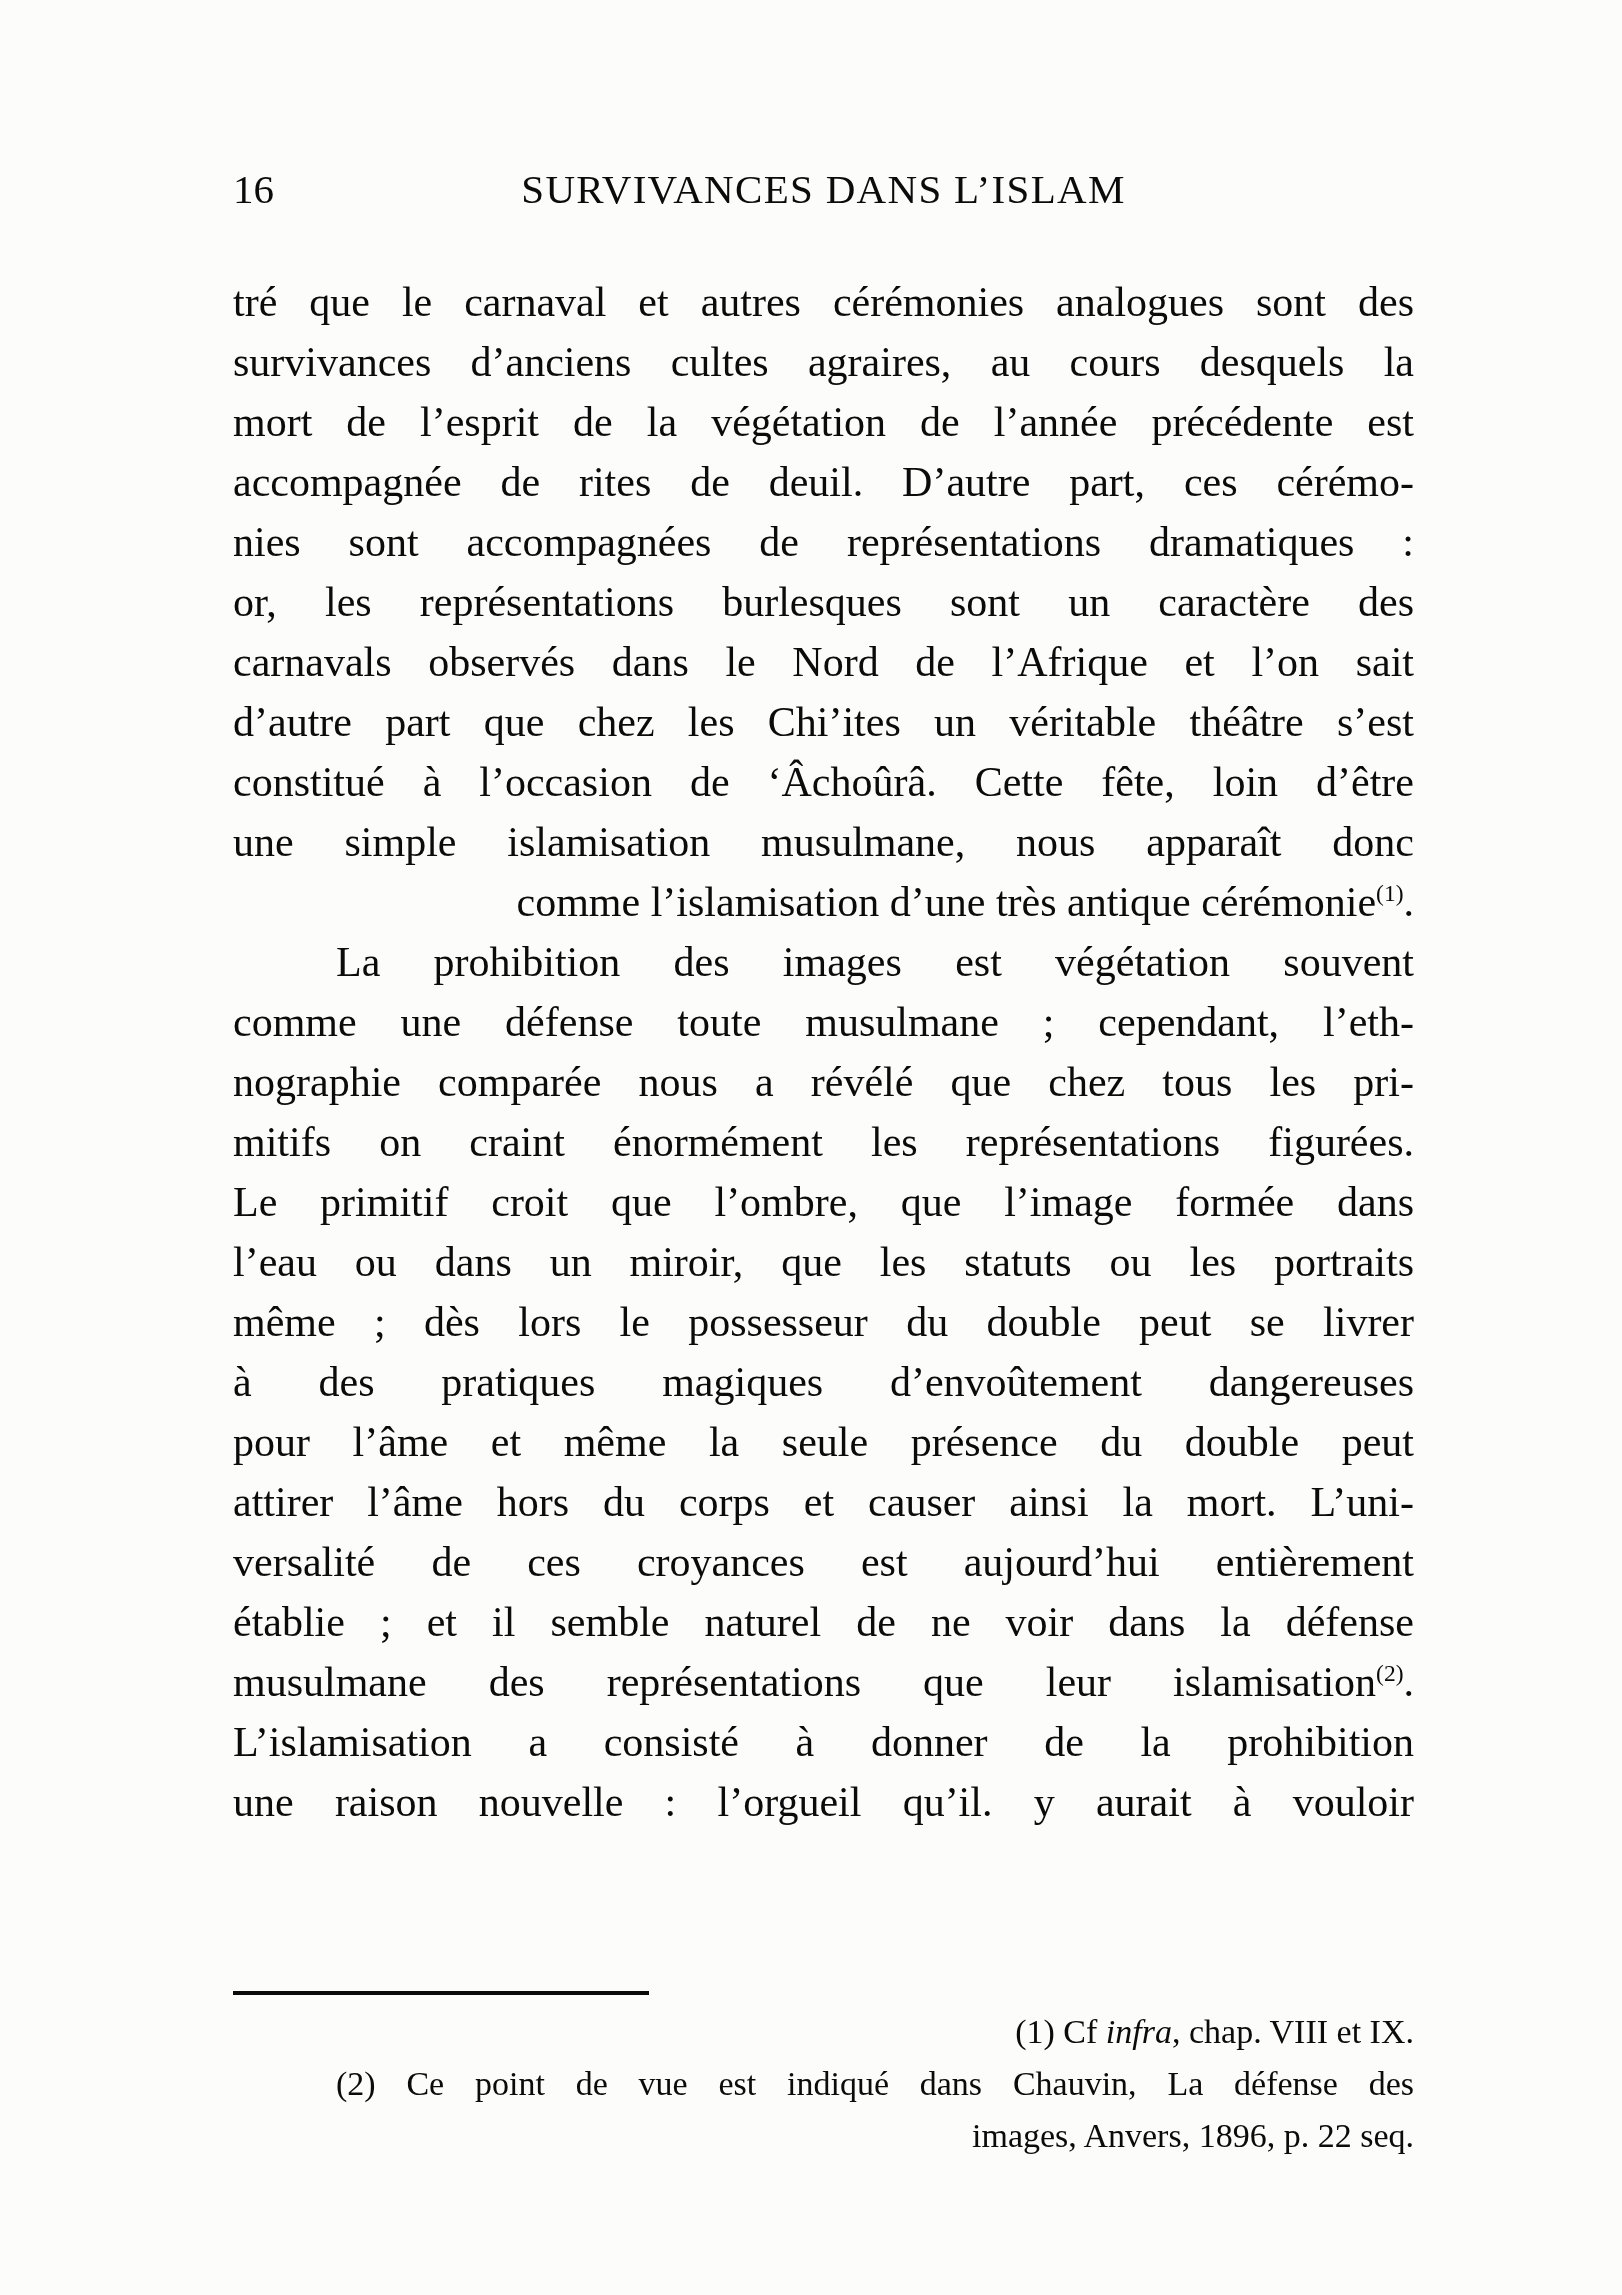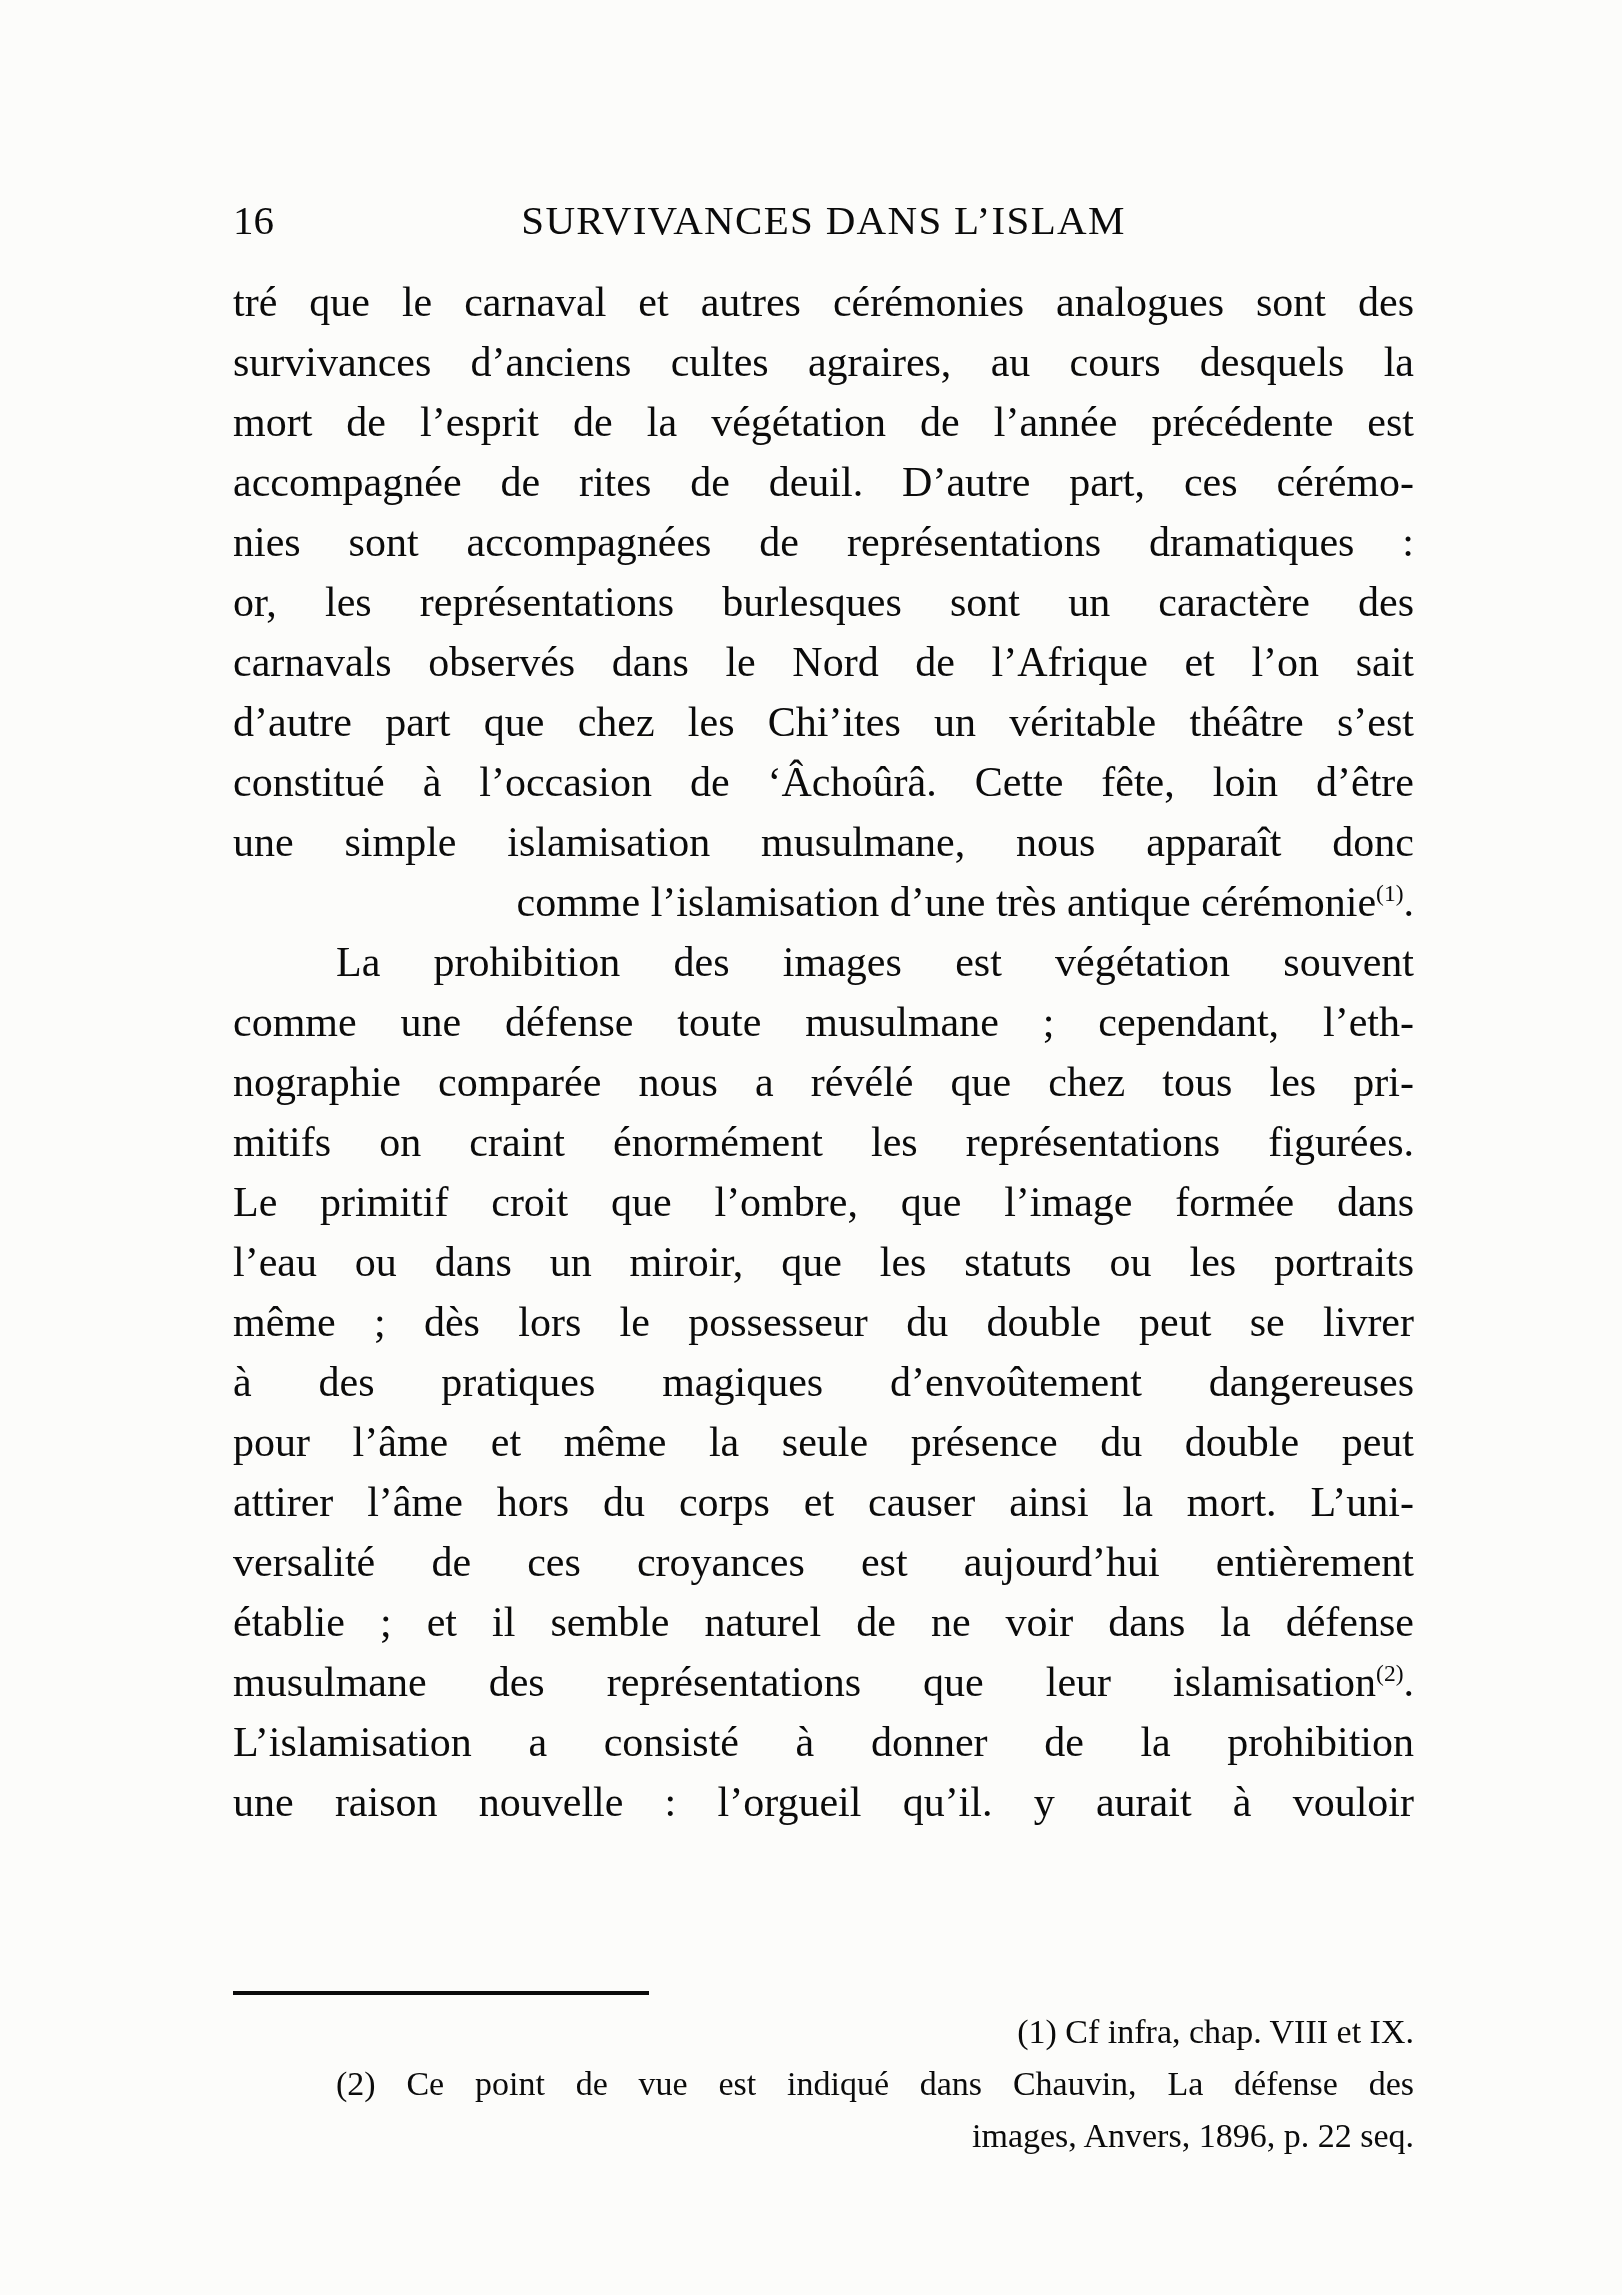--- a/index.html
+++ b/index.html
@@ -16,21 +16,20 @@
     font-family: "Liberation Serif", "DejaVu Serif", serif;
     overflow: hidden;
   }
   .header {
     position: absolute;
     left: 233px;
     top: 165px;
     width: 1181px;
     height: 59px;
     font-size: 41px;
-    margin-top: 31px;
   }
   .page-number {
     position: absolute;
     left: 0;
     top: 0;
   }
   .running-title {
     position: absolute;
     left: 0;
     right: 0;
@@ -57,20 +56,21 @@
   }
   .line.ind {
     text-indent: 103px;
   }
   sup {
     font-size: 0.56em;
     line-height: 0;
     vertical-align: super;
   }
   .it {
+    font-style: italic;
   }
   .footnote-rule {
     position: absolute;
     left: 233px;
     top: 1991px;
     width: 416px;
     height: 3.9px;
     background: var(--ink, #0b0b0b);
   }
   .footnotes {

